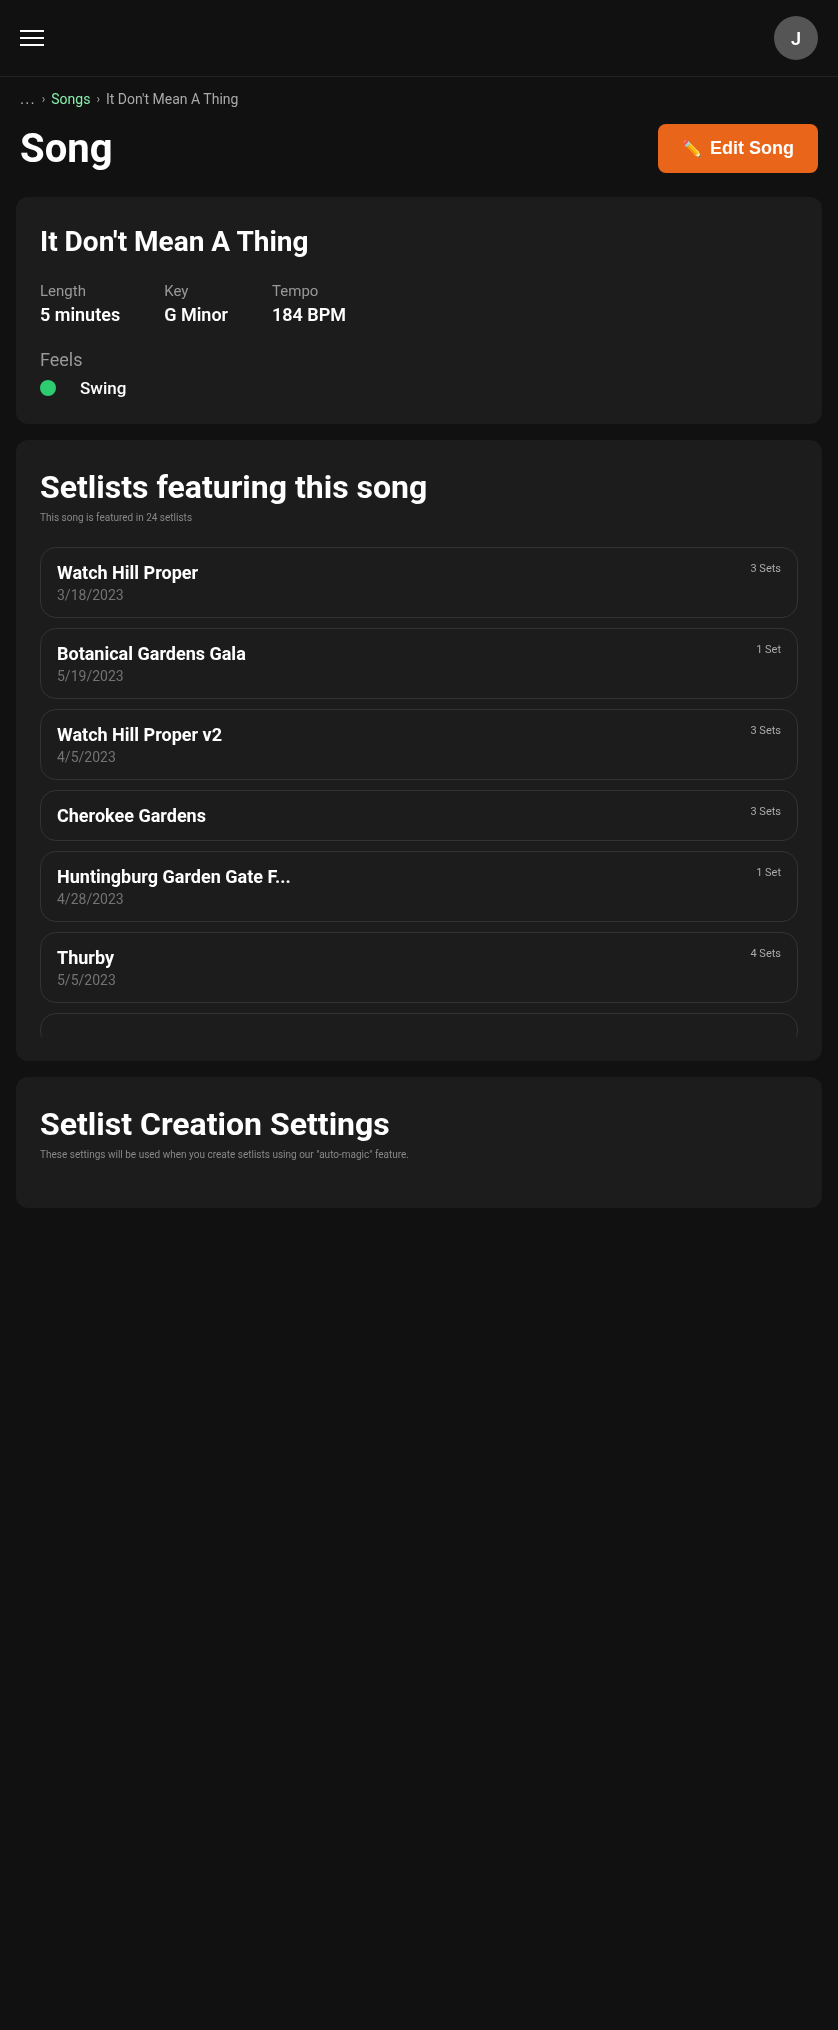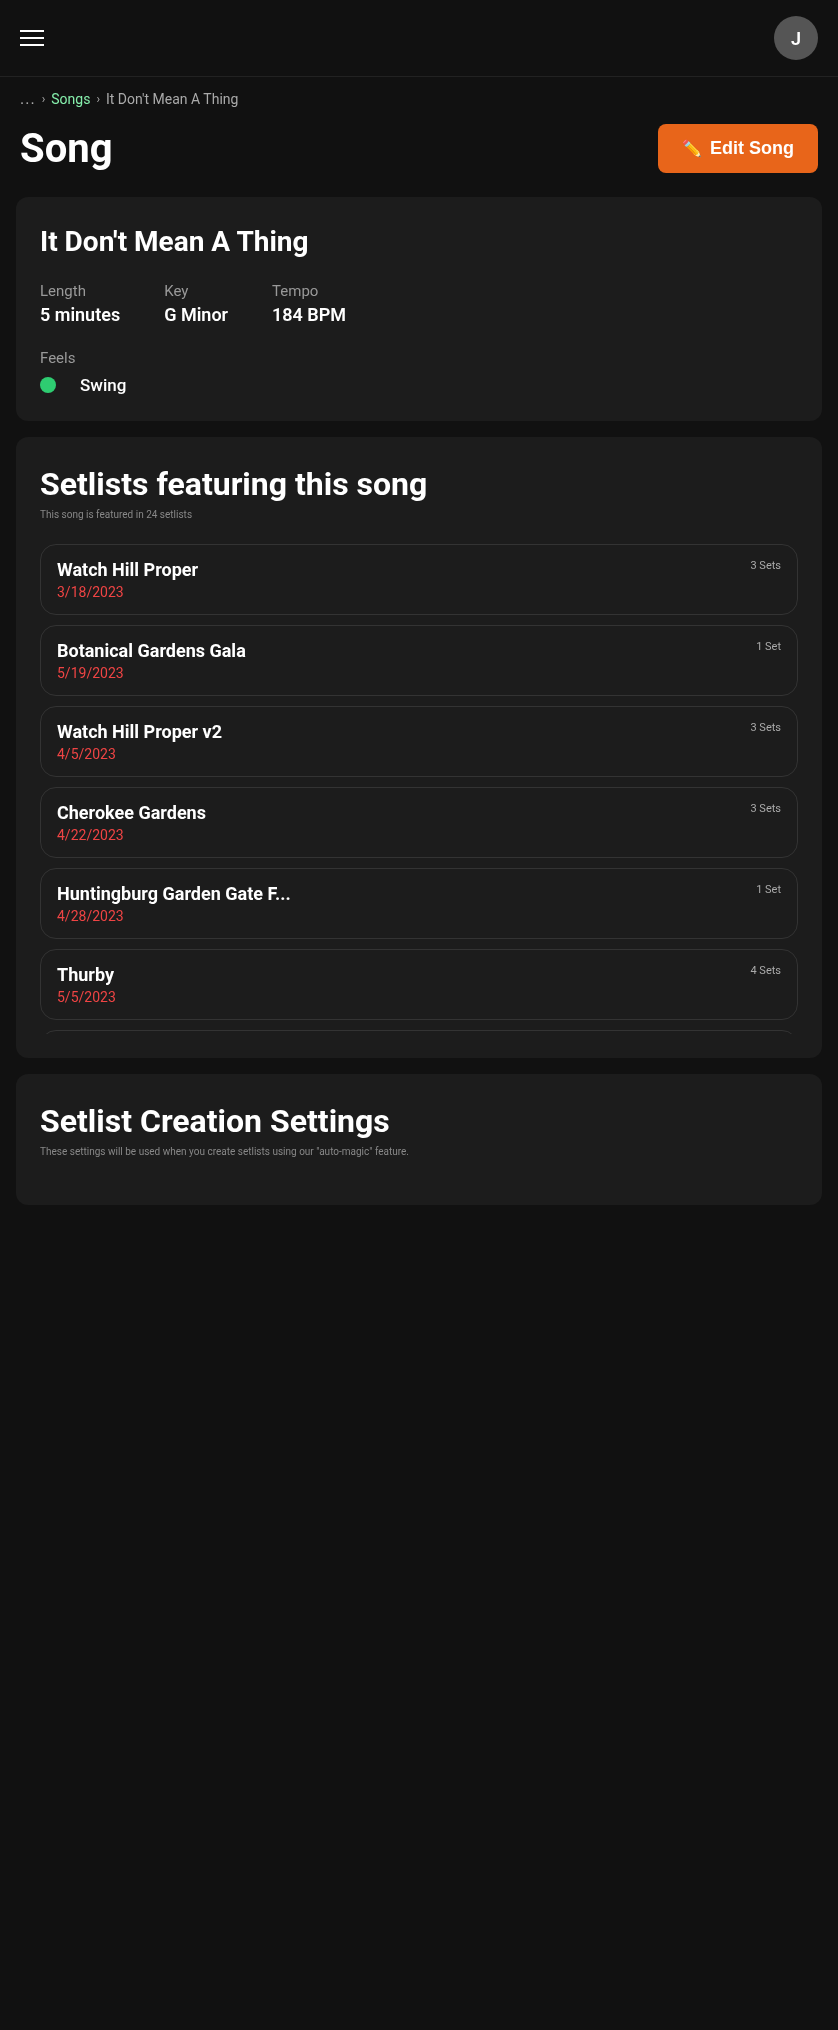--- a/index.html
+++ b/index.html
@@ -126,21 +126,21 @@
     .song-meta-item value {
       font-size: 18px;
       font-weight: 600;
       color: #fff;
       display: block;
     }
     .song-feels {
       margin-top: 4px;
     }
     .song-feels label {
-      font-size: 15px;
+      font-size: 18px;
       color: #999;
       display: block;
       margin-bottom: 8px;
     }
     .feel-badge {
       display: inline-flex;
       align-items: center;
       gap: 24px;
       font-size: 17px;
       color: #fff;
@@ -194,21 +194,21 @@
       color: #fff;
     }
     .setlist-sets {
       font-size: 11px;
       color: #aaa;
       white-space: nowrap;
       margin-left: 12px;
     }
     .setlist-date {
       font-size: 14px;
-      color: #ef4444;
+      color: #737373;
       margin-top: 4px;
     }
 
     
     .settings-section {
       margin: 4px 16px 16px;
       background: #1c1c1c;
       border-radius: 12px;
       padding: 28px 24px 24px;
     }
@@ -296,21 +296,20 @@
         <span class="setlist-name">Watch Hill Proper v2</span>
         <span class="setlist-sets">3 Sets</span>
       </div>
       <div class="setlist-date">4/5/2023</div>
     </div>
       <div class="setlist-item">
       <div class="setlist-item-header">
         <span class="setlist-name">Cherokee Gardens</span>
         <span class="setlist-sets">3 Sets</span>
       </div>
-      <div class="setlist-date">4/22/2023</div>
     </div>
       <div class="setlist-item">
       <div class="setlist-item-header">
         <span class="setlist-name">Huntingburg Garden Gate F...</span>
         <span class="setlist-sets">1 Set</span>
       </div>
       <div class="setlist-date">4/28/2023</div>
     </div>
       <div class="setlist-item">
       <div class="setlist-item-header">

